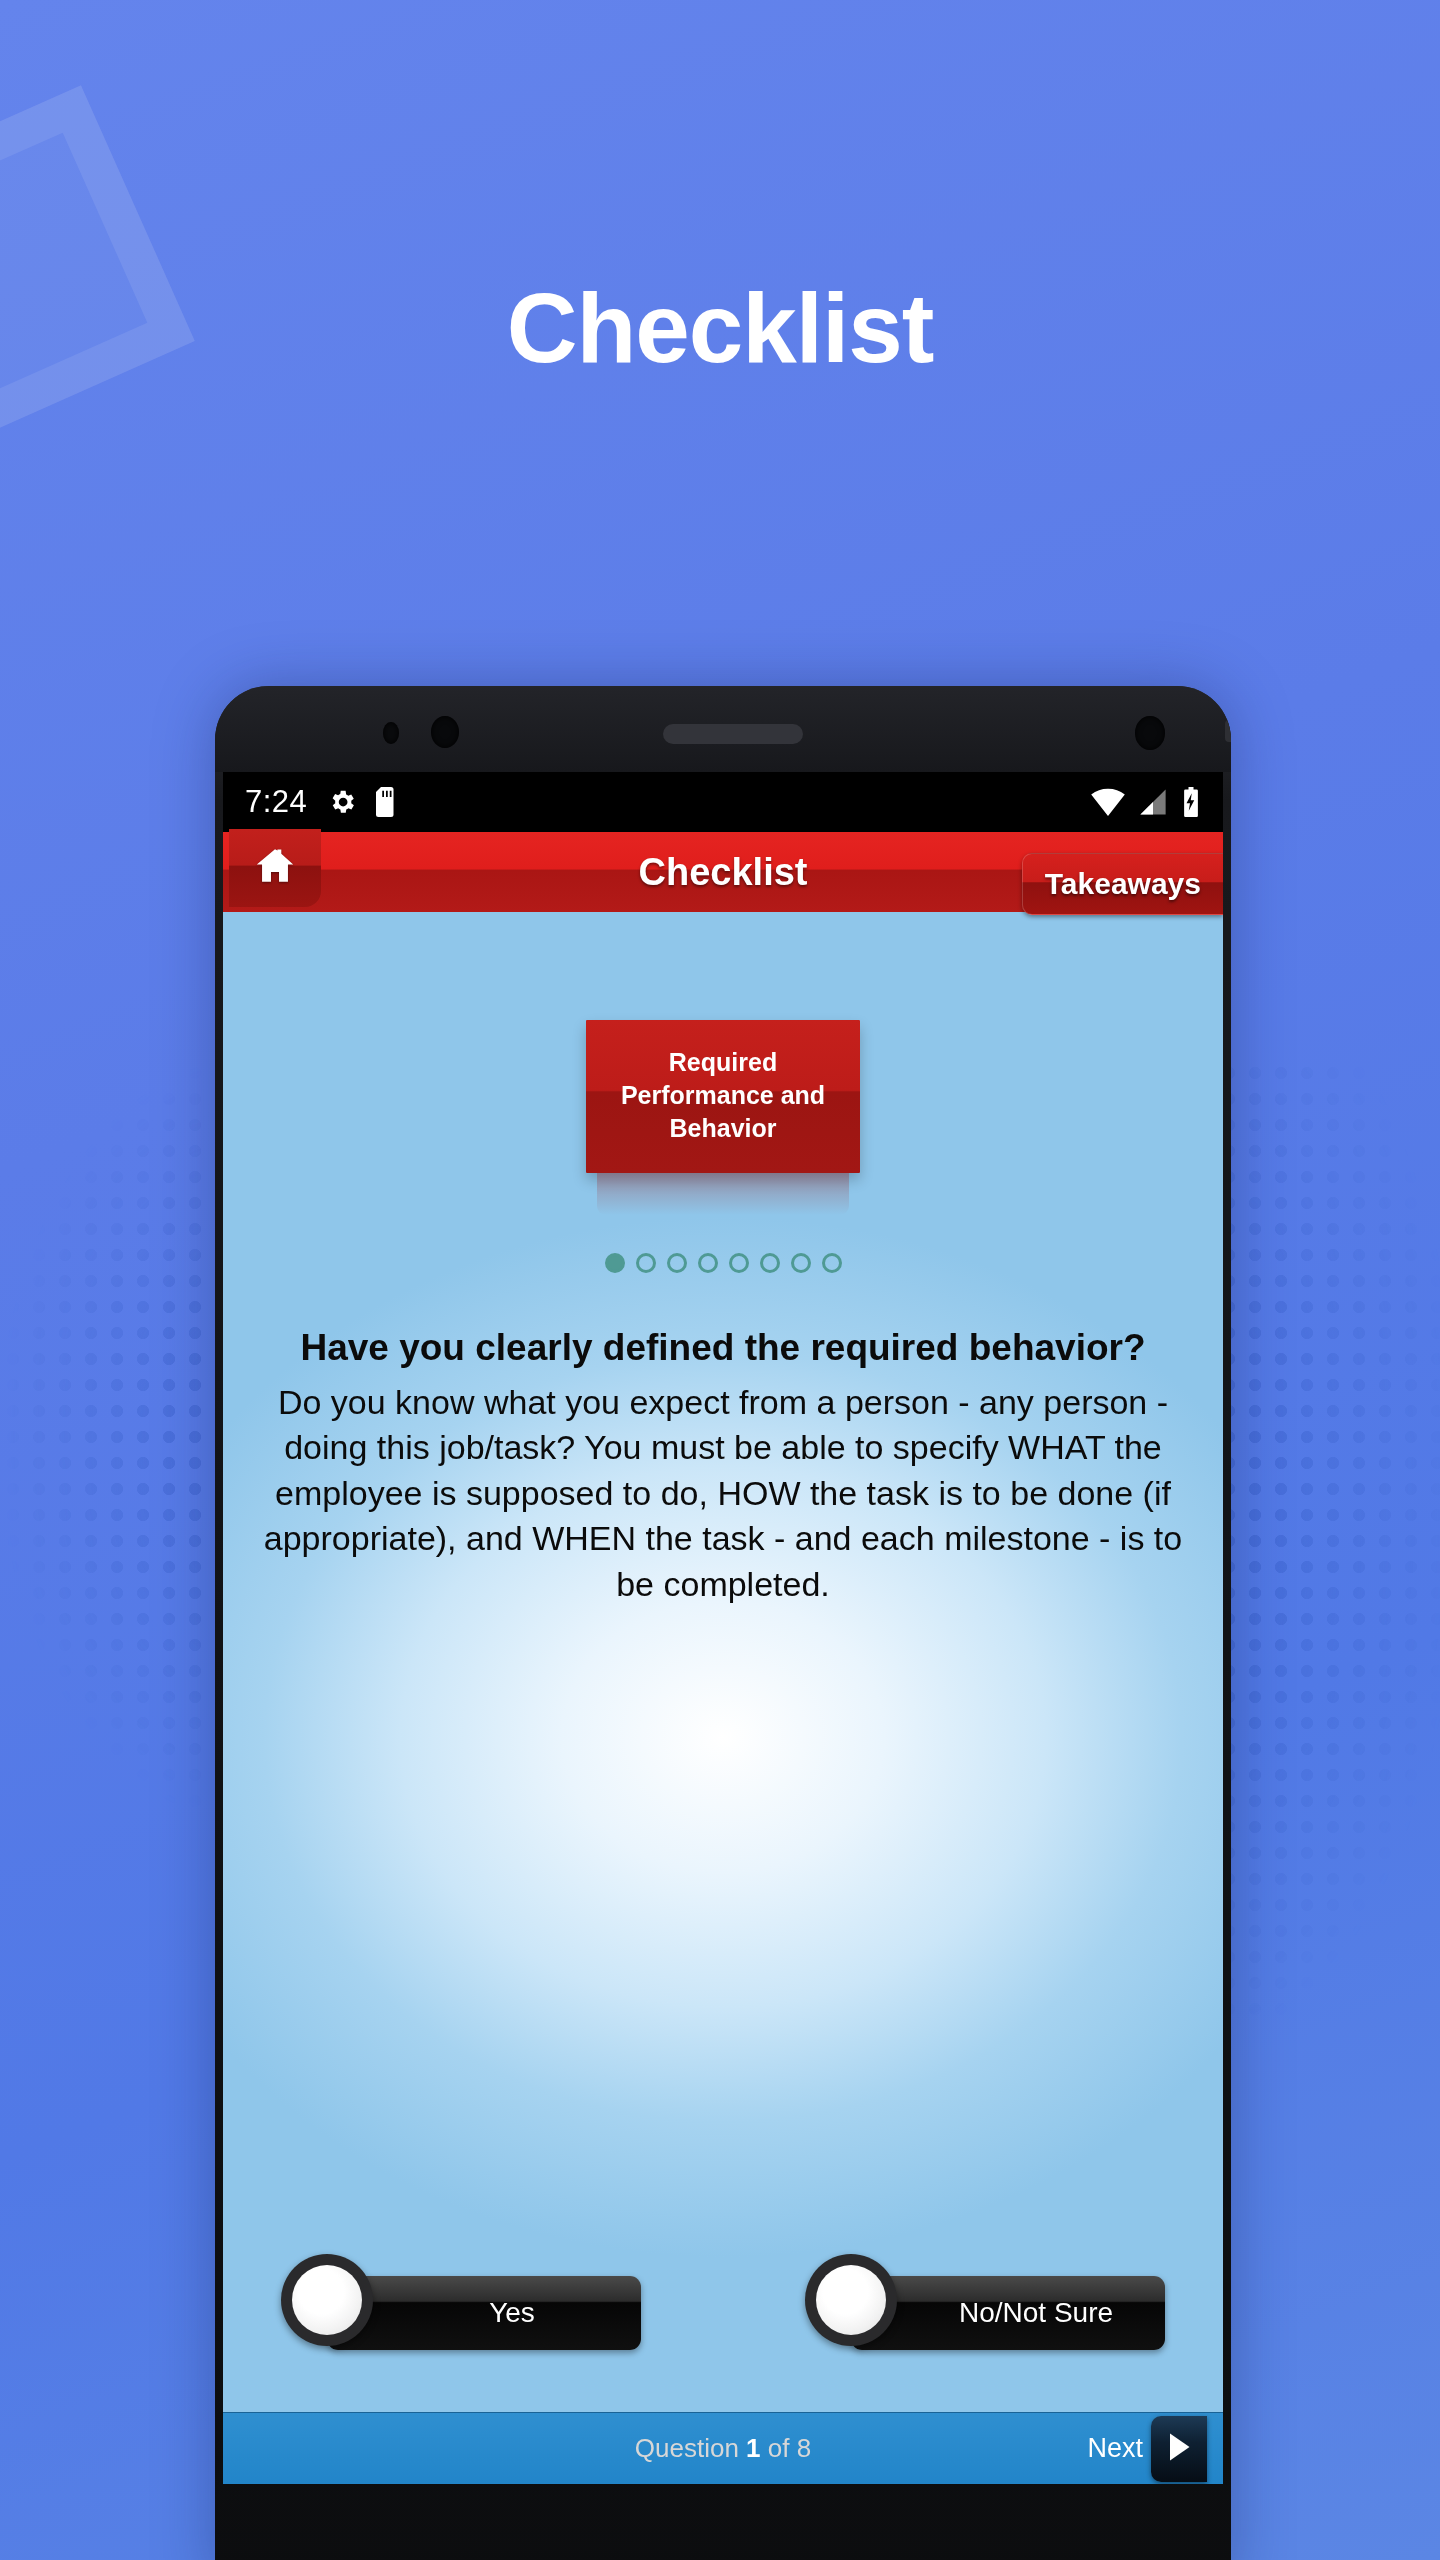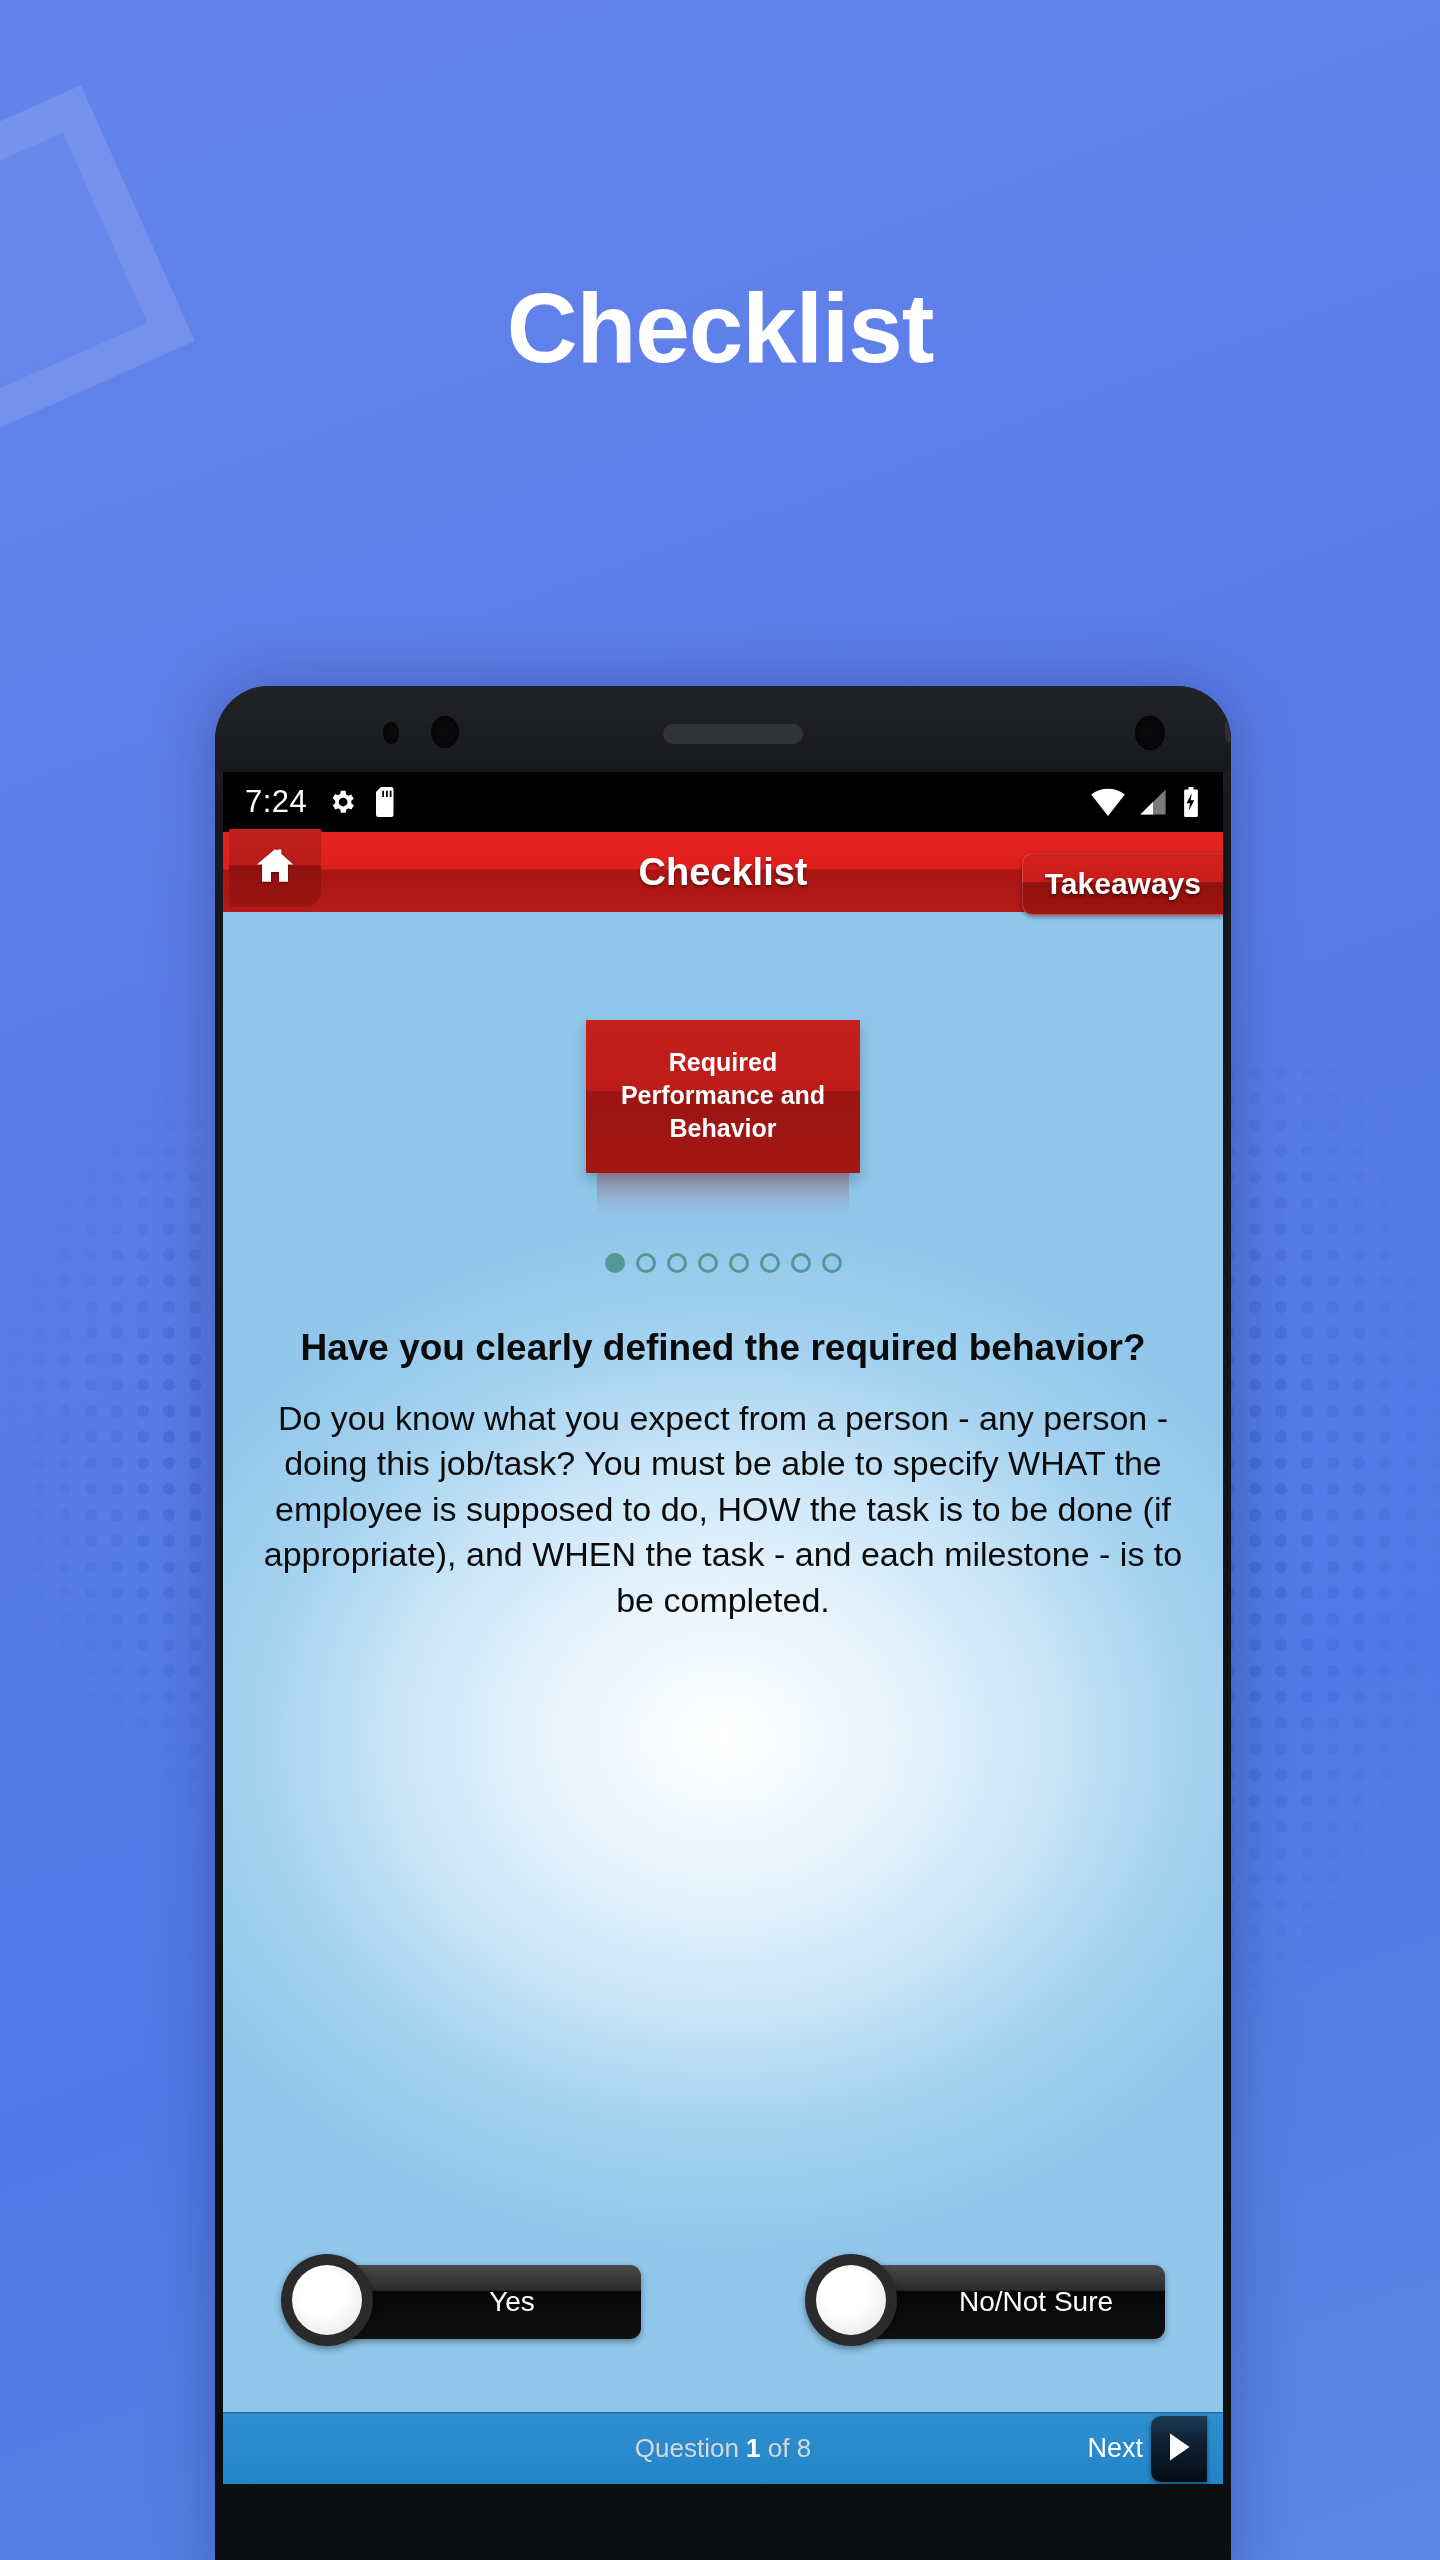--- a/index.html
+++ b/index.html
@@ -154,35 +154,35 @@
   }
   .dot{ width:20px; height:20px; border-radius:50%;
         border:3px solid #4f9a94; box-sizing:border-box; }
   .dot.active{ background:#4f9a94; }
 
   #question{
     margin-top:52px; width:880px; text-align:center;
     color:#0b0b0b; font-size:37px; font-weight:bold; line-height:1.26;
   }
   #body-text{
-    margin-top:24px; width:930px; text-align:center;
+    margin-top:8px; width:930px; text-align:center;
     color:#0b0b0b; font-size:34px; line-height:1.34;
   }
 
   #answers{
     position:absolute; bottom:66px; left:0; width:100%;
     display:flex; justify-content:space-between;
     padding:0 58px;
   }
   .answer-toggle{
     position:relative; width:360px; height:92px;
     display:flex; align-items:center;
   }
   .toggle-track{
-    position:absolute; left:46px; right:0; top:11px; height:74px;
+    position:absolute; left:46px; right:0; top:22px; height:74px;
     background:linear-gradient(180deg,#4a4a4a 0%,#2c2c2c 34%,#060606 36%,#101010 100%);
     border-radius:11px;
     box-shadow:0 3px 6px rgba(0,0,0,.35);
     display:flex; align-items:center; justify-content:center;
     padding-left:56px;
     color:#fff; font-size:28px;text-align:right;
   }
   .toggle-knob{
     position:absolute; left:0; top:0; width:92px; height:92px;
     border-radius:50%;

